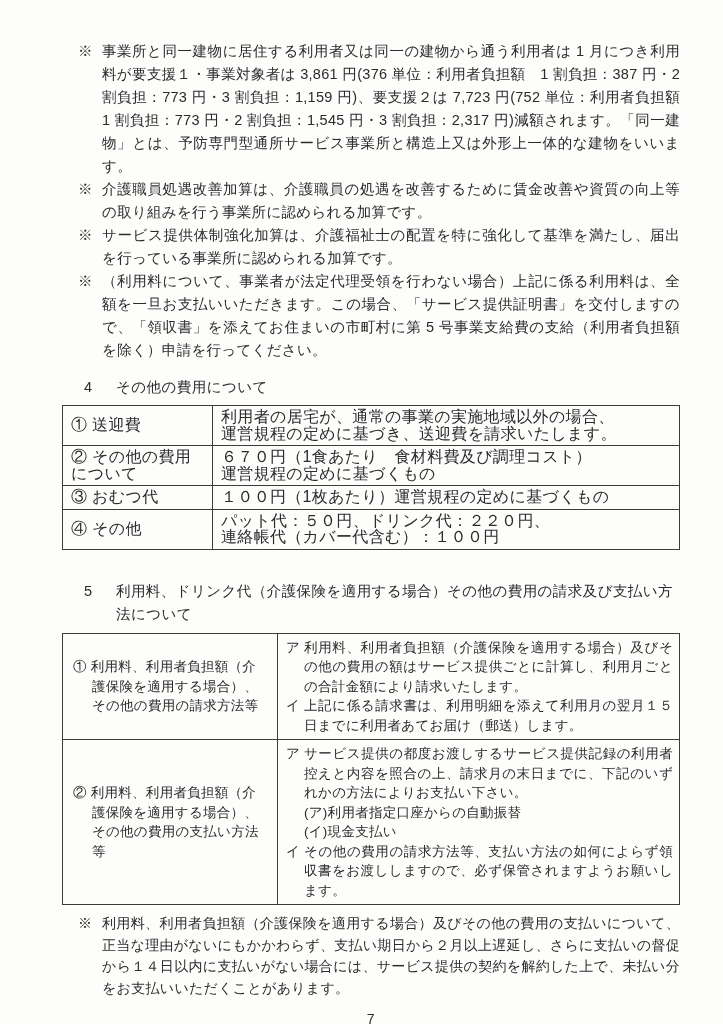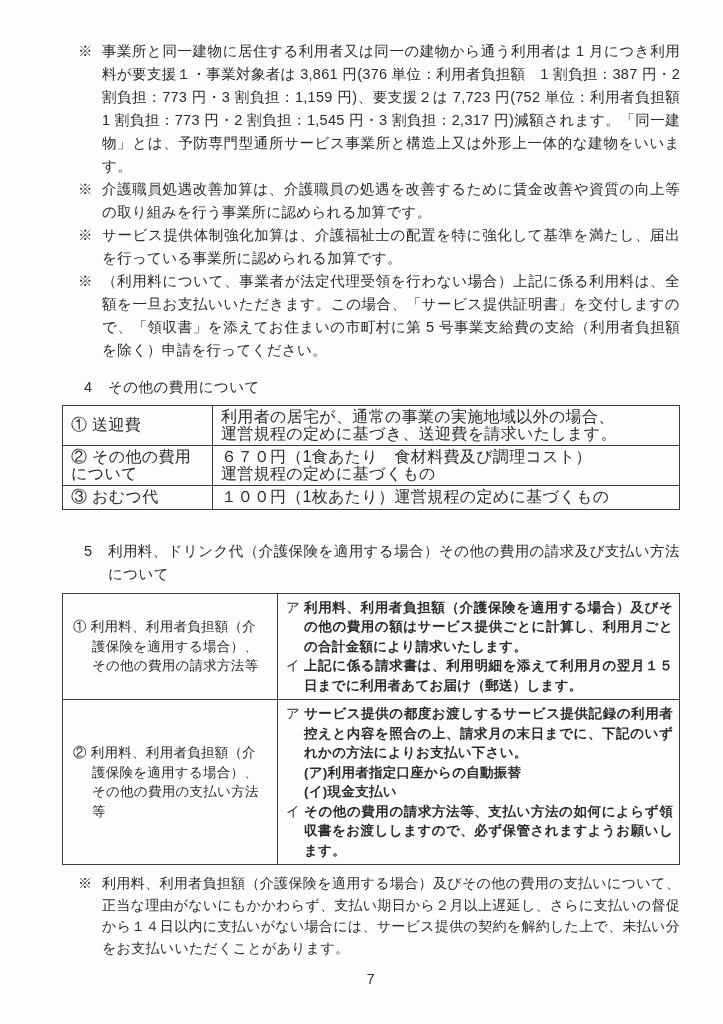--- a/index.html
+++ b/index.html
@@ -38,21 +38,21 @@
   }
   
   .heading {
     display: flex;
     font-size: 14.5px;
     line-height: 23px;
     padding-left: 22px;
     letter-spacing: 0.03em;
   }
   .heading .h-num { width: 24px; flex-shrink: 0; }
-  .heading .h-title { flex: 1; }
+  .heading .h-title { flex: 1; margin-left: 8px; }
   .heading-4 { margin-top: 14px; }
   .heading-5 { margin-top: 30px; }
   
   table { border-collapse: collapse; }
   .t4 {
     margin-top: 6px;
     width: 618px;
     table-layout: fixed;
     font-size: 16px;
     line-height: 16.5px;
@@ -89,21 +89,20 @@
     padding-left: 1.4em;
     text-indent: -1.4em;
   }
   .t5 .cnt5 { vertical-align: middle; padding-left: 8px; }
   .t5 .item { display: flex; }
   .t5 .item .im { width: 18px; flex-shrink: 0; }
   .t5 .item .it {
     flex: 1;
     text-align: justify;
     white-space: pre-line;
-    font-weight: bold;
   }
   
   .footer-note {
     margin-top: 8px;
     font-size: 14px;
     line-height: 21.5px;
   }
   .page-number {
     margin-top: 12px;
     text-align: center;
@@ -149,20 +148,25 @@
       </tr>
       <tr>
         <td class="lbl">② その他の費用について</td>
         <td class="cnt">６７０円（1食あたり　食材料費及び調理コスト）
 運営規程の定めに基づくもの</td>
       </tr>
       <tr>
         <td class="lbl">③ おむつ代</td>
         <td class="cnt">１００円（1枚あたり）運営規程の定めに基づくもの</td>
       </tr>
+      <tr>
+        <td class="lbl">④ その他</td>
+        <td class="cnt">パット代：５０円、ドリンク代：２２０円、
+連絡帳代（カバー代含む）：１００円</td>
+      </tr>
     </tbody>
   </table>
 
   <div class="heading heading-5">
     <span class="h-num">5</span>
     <span class="h-title">利用料、ドリンク代（介護保険を適用する場合）その他の費用の請求及び支払い方法について</span>
   </div>
 
   <table class="t5">
     <tbody>

